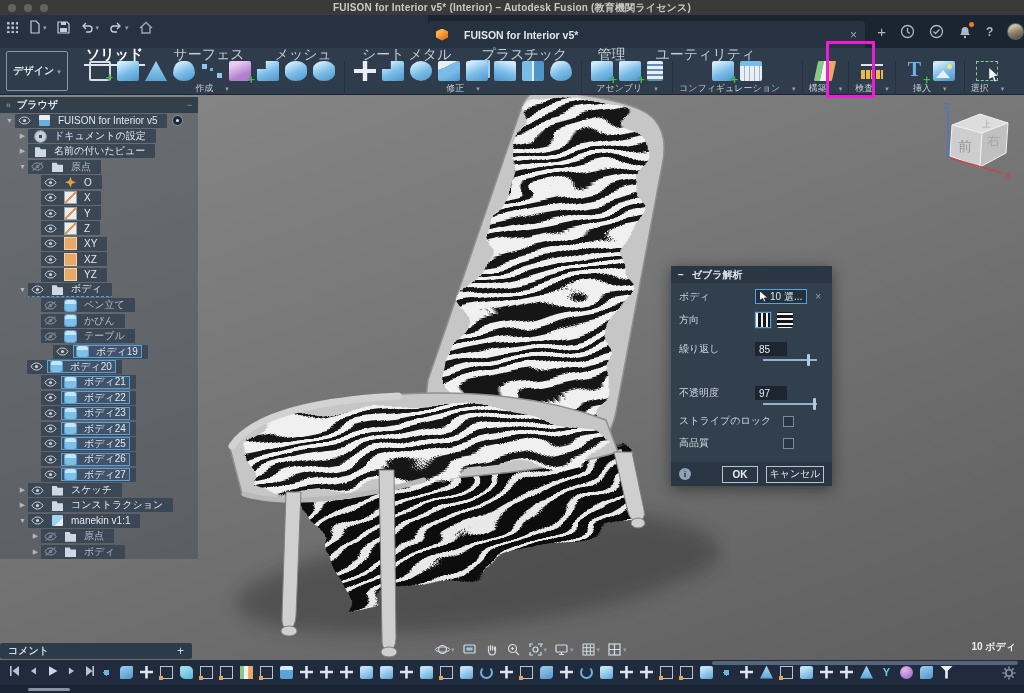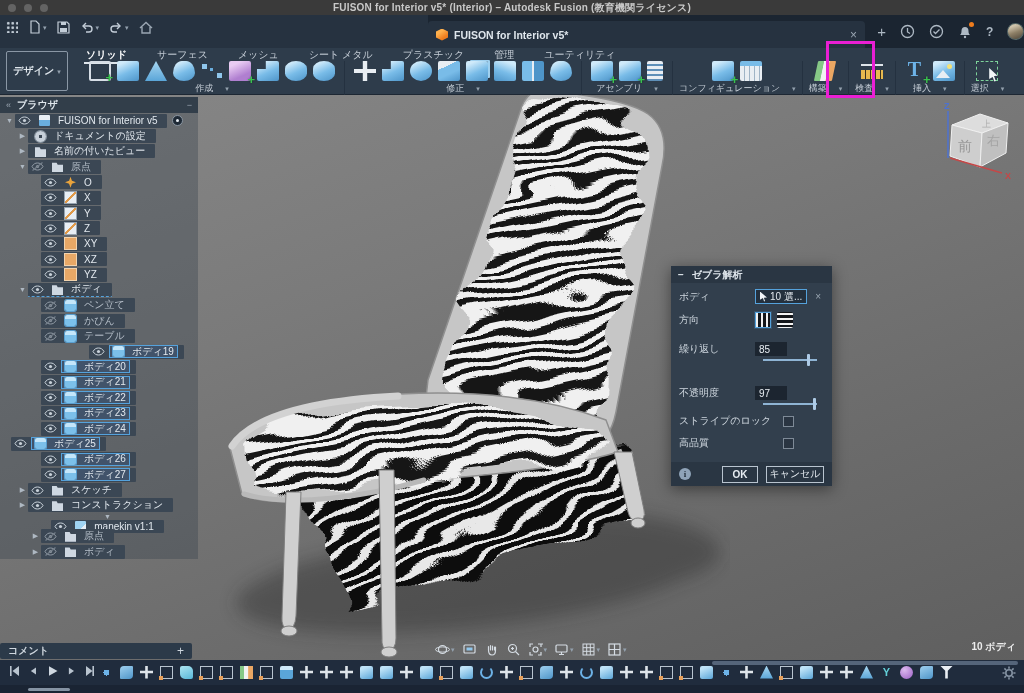--- a/index.html
+++ b/index.html
@@ -15,37 +15,37 @@
   
   #appbar{position:absolute;left:0;top:15px;width:1024px;height:33px;background:#263240}
   .ab-left{position:absolute;left:6px;top:5px;display:flex;align-items:center;gap:10px}
   .ab-btn{display:flex;align-items:center;gap:2px;color:#c3cdd7;cursor:default}
   .ab-btn svg{display:block}
   .caret{font-size:7px;color:#93a0ad;line-height:1}
   .grid9{width:12px;height:12px;background-image:radial-gradient(circle,#c3cdd7 1.2px,transparent 1.4px);
     background-size:4.5px 4.5px;background-position:0 0}
   #tabstrip{position:absolute;left:428px;top:0;width:596px;height:33px;background:#1b2531;display:flex;align-items:center}
   #doctab{width:444px;height:27px;margin-top:6px;background:#263240;border-radius:4px 4px 0 0;
-    display:flex;align-items:center;padding:0 8px;gap:6px}
+    display:flex;align-items:center;padding:0 8px;gap:16px}
   .fusion-cube{width:12px;height:12px;background:linear-gradient(145deg,#ffb04d 30%,#ef7c1d 70%);
     clip-path:polygon(50% 0,100% 25%,100% 75%,50% 100%,0 75%,0 25%)}
   #doctab .dt-title{font-size:10.5px;font-weight:bold;color:#dfe6ec;white-space:nowrap;flex:1}
   .xbtn{color:#9aa6b2;font-size:12px;line-height:1}
   .strip-ic{color:#aeb9c4;margin-left:14px;display:flex;align-items:center}
   #plusbtn{font-size:15px;color:#aeb9c4;margin-left:12px}
   .bell-wrap{position:relative}
   .bell-dot{position:absolute;right:-2px;top:-2px;width:5px;height:5px;border-radius:50%;background:#ef7c1d}
   #avatar{width:17px;height:17px;border-radius:50%;margin-left:14px;
     background:linear-gradient(160deg,#cfc3ab 20%,#8d7f66 55%,#4e463a);border:1px solid #566 }
   
   #ribbon{position:absolute;left:0;top:48px;width:1024px;height:47px;background:#2e3c4b;border-bottom:1px solid #1d2733}
   #workspace{position:absolute;left:6px;top:3px;width:62px;height:40px;border:1px solid #8a97a5;border-radius:2px;
     display:flex;align-items:center;justify-content:center;gap:3px;color:#dfe6ec;font-size:10px;font-weight:bold}
   #ribbon-tabs{position:absolute;left:84px;top:0;height:13px;display:flex;gap:26px;align-items:center}
-  .rtab{font-size:10px;color:#c5cdd6;white-space:nowrap;padding:0 2px}
+  .rtab{font-size:14px;color:#c5cdd6;white-space:nowrap;padding:0 2px}
   .rtab.active{color:#fff;font-weight:bold;box-shadow:0 2px 0 #dfe6ec}
   #ribbon-groups{position:absolute;left:80px;top:13px;right:0;height:34px;display:flex}
   .rgroup{display:flex;flex-direction:column;align-items:center;justify-content:flex-start;
     padding:0 6px;border-right:1px solid #243140}
   .rgroup:last-child{border-right:none}
   .ricons{display:flex;align-items:center;height:24px}
   .rlabel{display:flex;align-items:center;gap:12px;font-size:9px;color:#c5cdd6;margin-top:1px;white-space:nowrap}
   .rlabel i{font-style:normal;font-size:7px;color:#93a0ad}
   .ric{width:22px;height:20px;margin:0 3px;position:relative;border-radius:2px;
     background:linear-gradient(155deg,#cfeafa 15%,#79bce8 55%,#4e95c9)}
@@ -625,99 +625,99 @@
               <path d="M1 4.5C2.5 1.8 4.4 1 6.5 1s4 .8 5.5 3.5C10.5 7.2 8.6 8 6.5 8S2.5 7.2 1 4.5z" fill="none" stroke="#c9d2da" stroke-width="1"></path>
               <circle cx="6.5" cy="4.5" r="1.6" fill="#c9d2da"></circle>
               <line x1="1.5" y1="8.5" x2="11.5" y2="0.5" stroke="#9aa4ae" stroke-width="1.2"></line>
             </svg>
             <span class="selwrap">
               <span class="ti ti-body"></span>
               <span class="lbl">テーブル</span>
             </span>
           </span>
         </div>
-        <div class="trow selected" style="padding-left: 42px; margin-left: 36px;">
+        <div class="trow selected" style="padding-left: 42px;">
           <span class="chev"></span>
           <span class="node">
             <svg width="13" height="9" viewBox="0 0 13 9" class="eye">
               <path d="M1 4.5C2.5 1.8 4.4 1 6.5 1s4 .8 5.5 3.5C10.5 7.2 8.6 8 6.5 8S2.5 7.2 1 4.5z" fill="none" stroke="#c9d2da" stroke-width="1"></path>
               <circle cx="6.5" cy="4.5" r="1.6" fill="#c9d2da"></circle>
             </svg>
             <span class="selwrap">
               <span class="ti ti-body"></span>
               <span class="lbl">ボディ19</span>
             </span>
           </span>
         </div>
+        <div class="trow selected" style="padding-left: 16px;">
+          <span class="chev"></span>
+          <span class="node">
+            <svg width="13" height="9" viewBox="0 0 13 9" class="eye">
+              <path d="M1 4.5C2.5 1.8 4.4 1 6.5 1s4 .8 5.5 3.5C10.5 7.2 8.6 8 6.5 8S2.5 7.2 1 4.5z" fill="none" stroke="#c9d2da" stroke-width="1"></path>
+              <circle cx="6.5" cy="4.5" r="1.6" fill="#c9d2da"></circle>
+            </svg>
+            <span class="selwrap">
+              <span class="ti ti-body"></span>
+              <span class="lbl">ボディ20</span>
+            </span>
+          </span>
+        </div>
         <div class="trow selected" style="padding-left: 30px;">
           <span class="chev"></span>
           <span class="node">
             <svg width="13" height="9" viewBox="0 0 13 9" class="eye">
               <path d="M1 4.5C2.5 1.8 4.4 1 6.5 1s4 .8 5.5 3.5C10.5 7.2 8.6 8 6.5 8S2.5 7.2 1 4.5z" fill="none" stroke="#c9d2da" stroke-width="1"></path>
               <circle cx="6.5" cy="4.5" r="1.6" fill="#c9d2da"></circle>
             </svg>
             <span class="selwrap">
               <span class="ti ti-body"></span>
-              <span class="lbl">ボディ20</span>
+              <span class="lbl">ボディ21</span>
             </span>
           </span>
         </div>
         <div class="trow selected" style="padding-left: 30px;">
           <span class="chev"></span>
           <span class="node">
             <svg width="13" height="9" viewBox="0 0 13 9" class="eye">
               <path d="M1 4.5C2.5 1.8 4.4 1 6.5 1s4 .8 5.5 3.5C10.5 7.2 8.6 8 6.5 8S2.5 7.2 1 4.5z" fill="none" stroke="#c9d2da" stroke-width="1"></path>
               <circle cx="6.5" cy="4.5" r="1.6" fill="#c9d2da"></circle>
             </svg>
             <span class="selwrap">
               <span class="ti ti-body"></span>
-              <span class="lbl">ボディ21</span>
+              <span class="lbl">ボディ22</span>
             </span>
           </span>
         </div>
         <div class="trow selected" style="padding-left: 30px;">
           <span class="chev"></span>
           <span class="node">
             <svg width="13" height="9" viewBox="0 0 13 9" class="eye">
               <path d="M1 4.5C2.5 1.8 4.4 1 6.5 1s4 .8 5.5 3.5C10.5 7.2 8.6 8 6.5 8S2.5 7.2 1 4.5z" fill="none" stroke="#c9d2da" stroke-width="1"></path>
               <circle cx="6.5" cy="4.5" r="1.6" fill="#c9d2da"></circle>
             </svg>
             <span class="selwrap">
               <span class="ti ti-body"></span>
-              <span class="lbl">ボディ22</span>
+              <span class="lbl">ボディ23</span>
             </span>
           </span>
         </div>
         <div class="trow selected" style="padding-left: 30px;">
           <span class="chev"></span>
           <span class="node">
             <svg width="13" height="9" viewBox="0 0 13 9" class="eye">
               <path d="M1 4.5C2.5 1.8 4.4 1 6.5 1s4 .8 5.5 3.5C10.5 7.2 8.6 8 6.5 8S2.5 7.2 1 4.5z" fill="none" stroke="#c9d2da" stroke-width="1"></path>
               <circle cx="6.5" cy="4.5" r="1.6" fill="#c9d2da"></circle>
             </svg>
             <span class="selwrap">
               <span class="ti ti-body"></span>
-              <span class="lbl">ボディ23</span>
-            </span>
-          </span>
-        </div>
-        <div class="trow selected" style="padding-left: 30px;">
-          <span class="chev"></span>
-          <span class="node">
-            <svg width="13" height="9" viewBox="0 0 13 9" class="eye">
-              <path d="M1 4.5C2.5 1.8 4.4 1 6.5 1s4 .8 5.5 3.5C10.5 7.2 8.6 8 6.5 8S2.5 7.2 1 4.5z" fill="none" stroke="#c9d2da" stroke-width="1"></path>
-              <circle cx="6.5" cy="4.5" r="1.6" fill="#c9d2da"></circle>
-            </svg>
-            <span class="selwrap">
-              <span class="ti ti-body"></span>
               <span class="lbl">ボディ24</span>
             </span>
           </span>
         </div>
-        <div class="trow selected" style=" text-align: right;">
+        <div class="trow selected" style="padding-left: 30px; text-align: right;">
           <span class="chev"></span>
           <span class="node">
             <svg width="13" height="9" viewBox="0 0 13 9" class="eye">
               <path d="M1 4.5C2.5 1.8 4.4 1 6.5 1s4 .8 5.5 3.5C10.5 7.2 8.6 8 6.5 8S2.5 7.2 1 4.5z" fill="none" stroke="#c9d2da" stroke-width="1"></path>
               <circle cx="6.5" cy="4.5" r="1.6" fill="#c9d2da"></circle>
             </svg>
             <span class="selwrap">
               <span class="ti ti-body"></span>
               <span class="lbl">ボディ25</span>
             </span>
@@ -768,21 +768,21 @@
             <svg width="13" height="9" viewBox="0 0 13 9" class="eye">
               <path d="M1 4.5C2.5 1.8 4.4 1 6.5 1s4 .8 5.5 3.5C10.5 7.2 8.6 8 6.5 8S2.5 7.2 1 4.5z" fill="none" stroke="#c9d2da" stroke-width="1"></path>
               <circle cx="6.5" cy="4.5" r="1.6" fill="#c9d2da"></circle>
             </svg>
             <span class="selwrap">
               <span class="ti ti-folder"></span>
               <span class="lbl">コンストラクション</span>
             </span>
           </span>
         </div>
-        <div class="trow" style="padding-left: 17px; flex-direction: column;">
+        <div class="trow" style="padding-left: 17px;">
           <span class="chev">▼</span>
           <span class="node">
             <svg width="13" height="9" viewBox="0 0 13 9" class="eye">
               <path d="M1 4.5C2.5 1.8 4.4 1 6.5 1s4 .8 5.5 3.5C10.5 7.2 8.6 8 6.5 8S2.5 7.2 1 4.5z" fill="none" stroke="#c9d2da" stroke-width="1"></path>
               <circle cx="6.5" cy="4.5" r="1.6" fill="#c9d2da"></circle>
             </svg>
             <span class="selwrap">
               <span class="ti ti-component"></span>
               <span class="lbl">manekin v1:1</span>
             </span>

